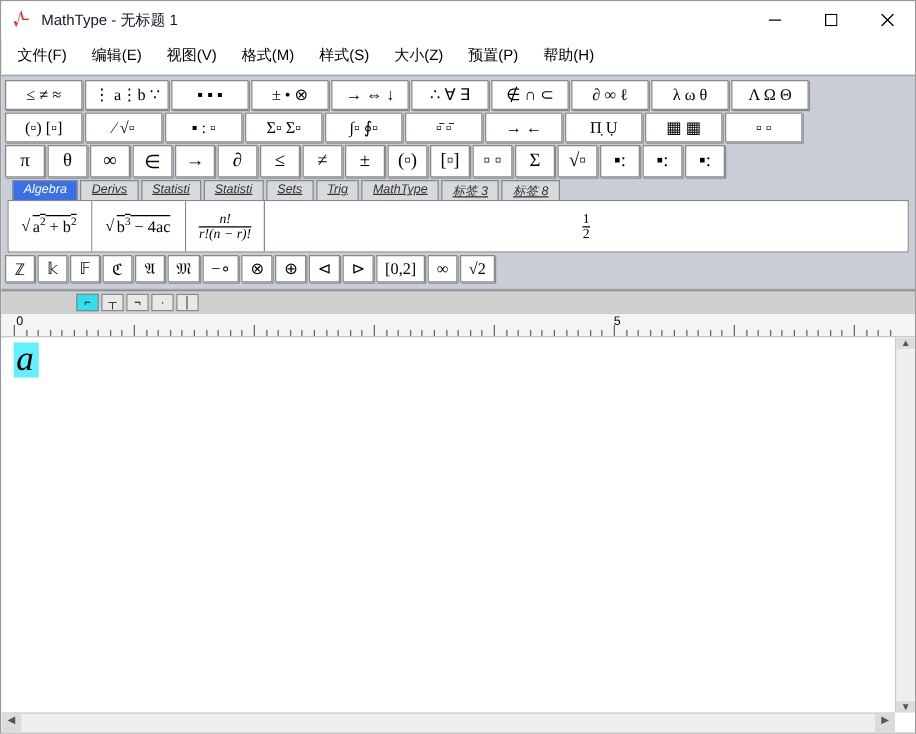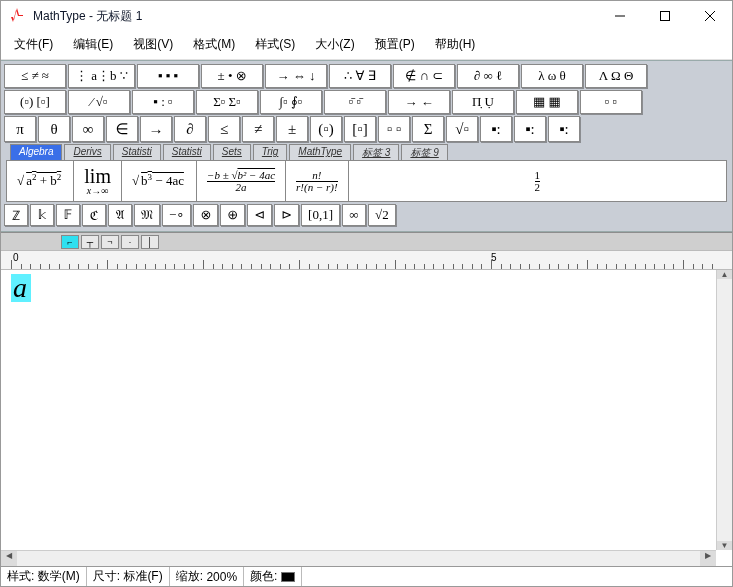--- a/index.html
+++ b/index.html
@@ -142,42 +142,29 @@
 
     <div class="tabs-row">
       <div class="tabstrip-tab active">Algebra</div>
       <div class="tabstrip-tab">Derivs</div>
       <div class="tabstrip-tab">Statisti</div>
       <div class="tabstrip-tab">Statisti</div>
       <div class="tabstrip-tab">Sets</div>
       <div class="tabstrip-tab">Trig</div>
       <div class="tabstrip-tab">MathType</div>
       <div class="tabstrip-tab">标签 3</div>
-      <div class="tabstrip-tab">标签 9</div>
+      <div class="tabstrip-tab">标签 8</div>
     </div>
 
     <div class="tpl-row">
       <div class="tpl">
         <span class="matdisp">√<span class="overline" style="padding:0 2px">a<sup style="font-size:9px">2</sup> + b<sup style="font-size:9px">2</sup></span></span>
       </div>
       <div class="tpl">
-        <span class="frac">
-            <span class="n" style="font-size:20px;font-style:normal">lim</span>
-            <span class="d" style="font-style:italic;font-size:10px">x→∞</span>
-          </span>
-      </div>
-      <div class="tpl">
         <span class="matdisp">√<span class="overline" style="padding:0 2px">b<sup style="font-size:9px">3</sup> − 4ac</span></span>
-      </div>
-      <div class="tpl">
-        <span class="frac">
-            <span class="n tiny">−b ± √<span class="overline">b² − 4ac</span></span>
-            <span class="bar"></span>
-            <span class="d tiny">2a</span>
-          </span>
       </div>
       <div class="tpl">
         <span class="frac">
             <span class="n" style="font-size:11px">n!</span>
             <span class="bar"></span>
             <span class="d" style="font-size:11px">r!(n − r)!</span>
           </span>
       </div>
       <div class="tpl" style="flex:1">
         <span class="frac" style="font-style:normal">
@@ -193,21 +180,21 @@
       <div class="tool-btn">𝕜</div>
       <div class="tool-btn">𝔽</div>
       <div class="tool-btn">ℭ</div>
       <div class="tool-btn">𝔄</div>
       <div class="tool-btn">𝔐</div>
       <div class="tool-btn">−∘</div>
       <div class="tool-btn">⊗</div>
       <div class="tool-btn">⊕</div>
       <div class="tool-btn">⊲</div>
       <div class="tool-btn">⊳</div>
-      <div class="tool-btn">[0,1]</div>
+      <div class="tool-btn">[0,2]</div>
       <div class="tool-btn">∞</div>
       <div class="tool-btn">√2</div>
     </div>
   </div>
 
   <div class="tab-ctrl">
     <span class="tcbtn active">⌐</span>
     <span class="tcbtn">┬</span>
     <span class="tcbtn">¬</span>
     <span class="tcbtn">·</span>
@@ -298,28 +285,14 @@
     <div class="scroll-right">
       <div class="arrow">▲</div>
       <div class="arrow" style="position:absolute;bottom:0;width:100%">▼</div>
     </div>
     <div class="scroll-bottom">
       <div class="arrow" style="width:16px">◀</div>
       <div class="arrow" style="width:16px">▶</div>
     </div>
   </div>
 
-  <div class="statusbar">
-    <div class="cell">
-      <span>样式:</span>&nbsp;<span>数学(M)</span>
-    </div>
-    <div class="cell">
-      <span>尺寸:</span>&nbsp;<span>标准(F)</span>
-    </div>
-    <div class="cell">
-      <span>缩放:</span>&nbsp;<span>200%</span>
-    </div>
-    <div class="cell">
-      <span>颜色:</span>&nbsp;<span style="display:inline-block;width:14px;height:10px;background:#000;border:1px solid #777"></span>
-    </div>
-  </div>
 
 </div>
 
 </body></html>

